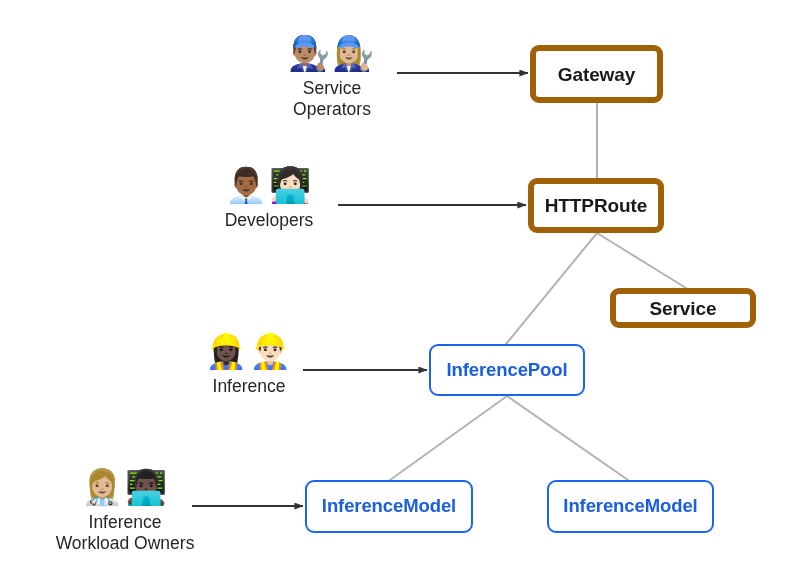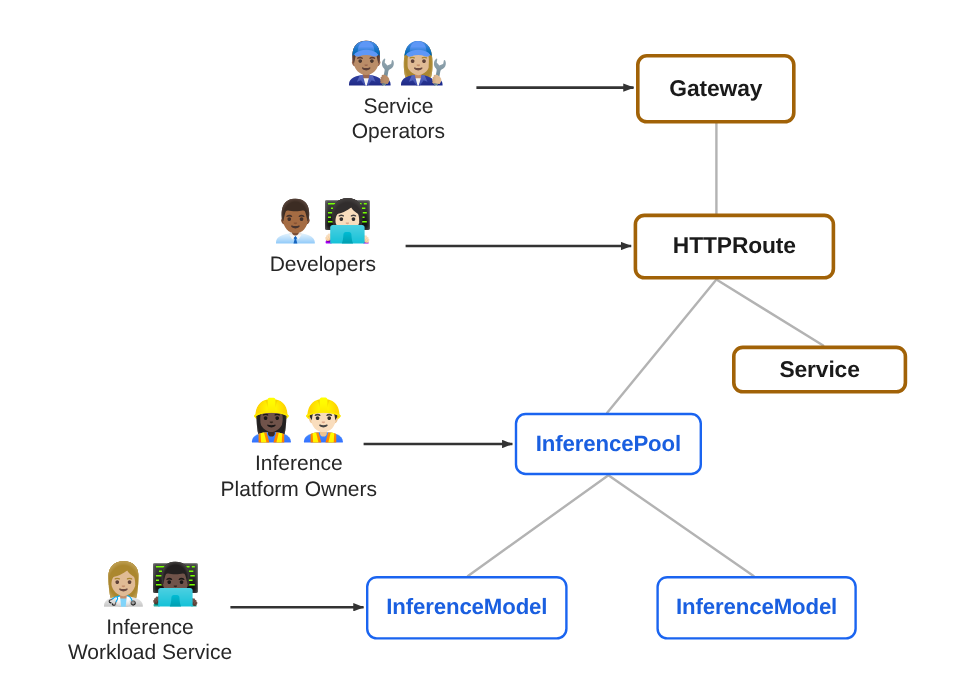--- a/index.html
+++ b/index.html
@@ -37,21 +37,21 @@
     border-radius: 9px;
     text-align: center;
     z-index: 3;
   }
   .node .label {
     font-weight: bold;
     letter-spacing: -0.1px;
     line-height: 1;
   }
   .node.dark {
-    border: 3px solid #a16207;
+    border: 6px solid #a16207;
   }
   .node.dark .label {
     color: #1a1a1a;
     font-size: 19px;
   }
   .node.blue {
     border: 2px solid #1a64f0;
   }
   .node.blue .label {
     color: #1a5fe0;
@@ -107,21 +107,21 @@
         <line x1="338" y1="205" x2="526" y2="205" stroke="#333333" stroke-width="2.2" marker-end="url(#arrowhead)"></line>
         <line x1="303" y1="370" x2="427" y2="370" stroke="#333333" stroke-width="2.2" marker-end="url(#arrowhead)"></line>
         <line x1="192" y1="506" x2="303" y2="506" stroke="#333333" stroke-width="2.2" marker-end="url(#arrowhead)"></line>
       </g>
   </svg>
 
   <div id="nodes-layer">
       <div class="node dark" style="left: 530px; top: 45px; width: 133px; height: 58px;">
         <span class="label">Gateway</span>
       </div>
-      <div class="node dark" style="left: 528px; top: 178px; width: 168px; height: 55px;">
+      <div class="node dark" style="left: 528px; top: 178px; width: 136px; height: 55px;">
         <span class="label">HTTPRoute</span>
       </div>
       <div class="node dark" style="left: 610px; top: 288px; width: 146px; height: 40px;">
         <span class="label">Service</span>
       </div>
       <div class="node blue" style="left: 429px; top: 344px; width: 156px; height: 52px;">
         <span class="label">InferencePool</span>
       </div>
       <div class="node blue" style="left: 305px; top: 480px; width: 168px; height: 53px;">
         <span class="label">InferenceModel</span>
@@ -141,25 +141,24 @@
       <div class="persona" style="left: 224px; top: 164px; width: 90px;">
         <div class="faces">👨🏾‍💼👩🏻‍💻</div>
         <div class="pname">
           <div>Developers</div>
         </div>
       </div>
       <div class="persona" style="left: 185px; top: 330px; width: 128px;">
         <div class="faces">👷🏿‍♀️👷🏻‍♂️</div>
         <div class="pname">
           <div>Inference</div>
-          <div>Platform Owners</div>
         </div>
       </div>
       <div class="persona" style="left: 60px; top: 466px; width: 130px;">
         <div class="faces">👩🏼‍⚕️👨🏿‍💻</div>
         <div class="pname">
           <div>Inference</div>
-          <div>Workload Service</div>
+          <div>Workload Owners</div>
         </div>
       </div>
     </div>
 
 </div>
 
 </body></html>

